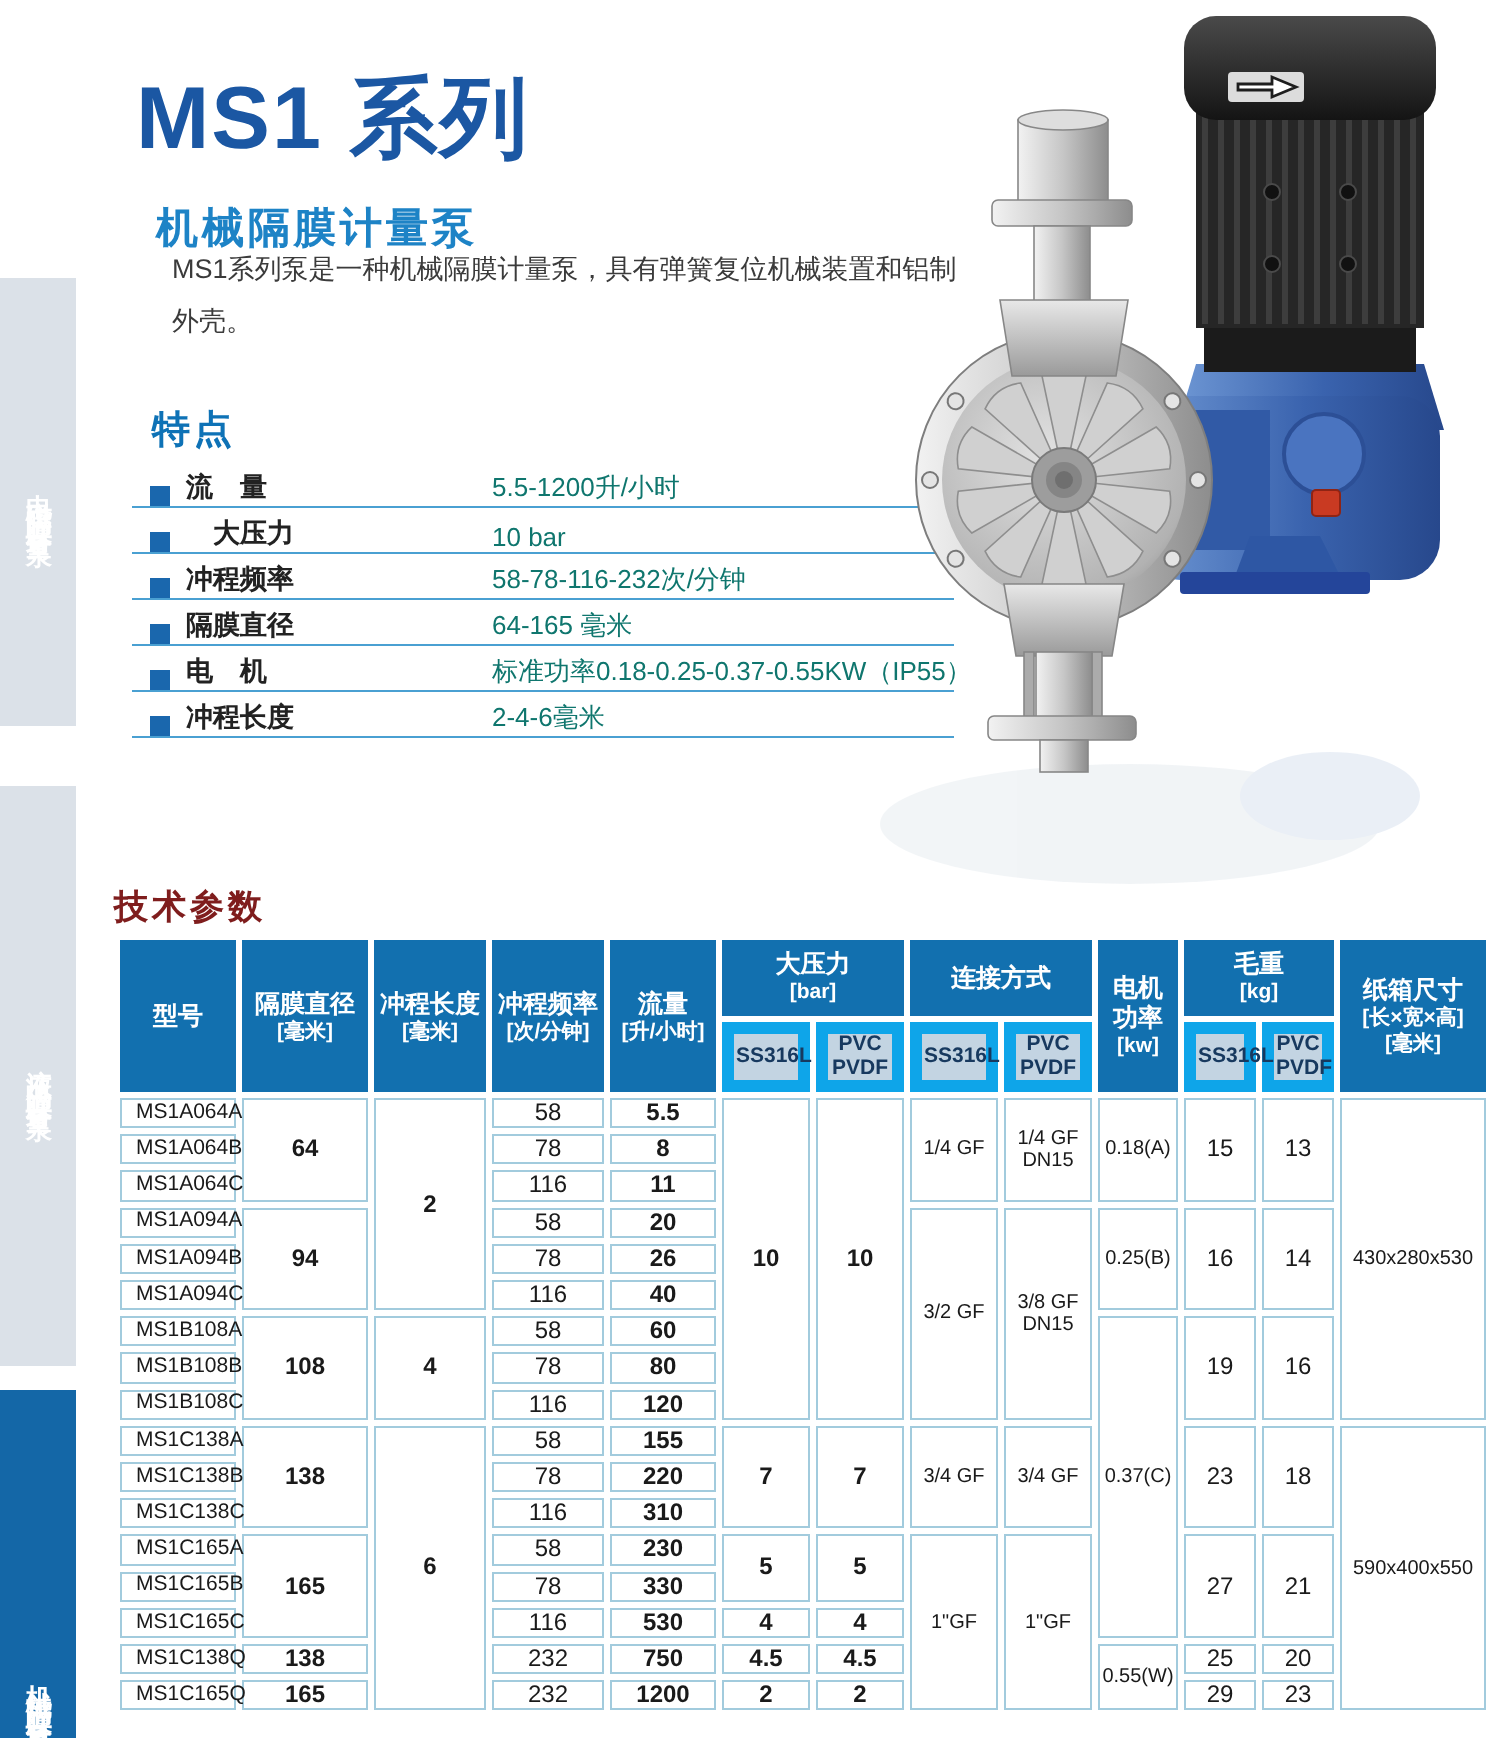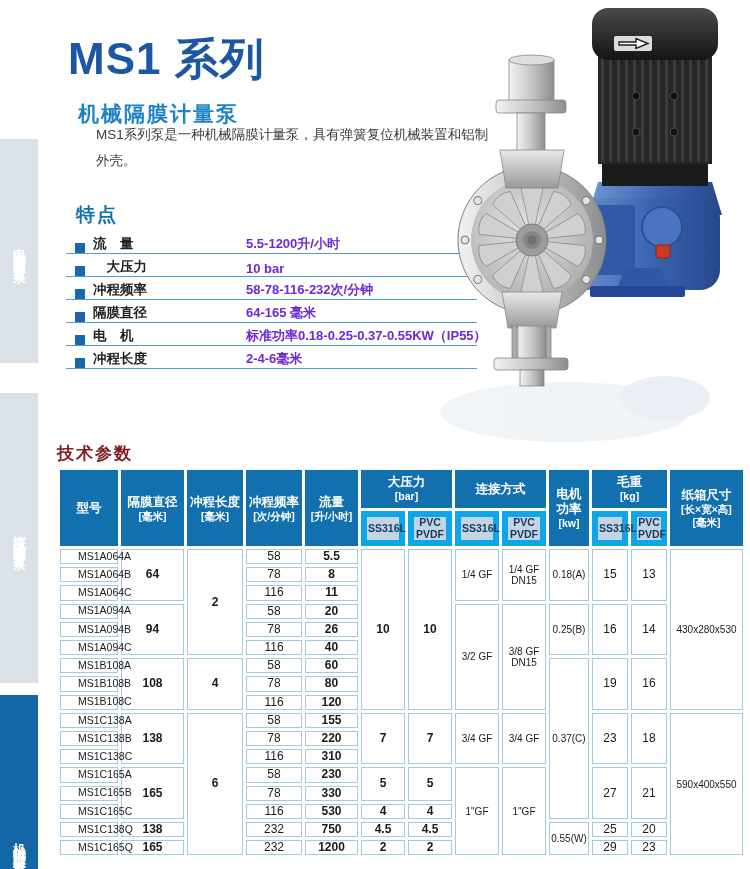--- a/index.html
+++ b/index.html
@@ -13,32 +13,32 @@
                  letter-spacing:4px;}
   .t0{top:139px;height:224px;}
   .t1{top:393px;height:290px;}
   .t2{top:695px;height:174px;background:#1467a7;align-items:flex-end;padding-bottom:5px;}
 
   
   .page-title{position:absolute;left:68px;top:30px;font-size:44px;font-weight:bold;
               color:#1b57a3;letter-spacing:1px;}
   .page-subtitle{position:absolute;left:78px;top:88px;font-size:21px;font-weight:bold;
                  color:#1d83c6;letter-spacing:2px;margin-top:12px;}
-  .page-desc{position:absolute;left:96px;top:122px;width:402px;font-size:13.5px;
+  .page-desc{position:absolute;left:86px;top:122px;width:402px;font-size:13.5px;
              color:#3b3b3b;line-height:1.95;}
 
   
   .features-title{position:absolute;left:76px;top:202px;font-size:19px;font-weight:bold;
                   color:#0e72b6;letter-spacing:2px;}
   .feature-list{position:absolute;left:66px;top:231px;width:411px;}
   .feat-row{display:flex;align-items:flex-end;height:22px;border-bottom:1px solid #4aa0d2;}
   .bullet{width:10px;height:10px;background:#1a67ad;margin-left:9px;flex:0 0 auto;}
   .flabel{margin-left:8px;width:153px;font-size:13.5px;font-weight:bold;color:#222;
           flex:0 0 auto;white-space:pre;}
-  .fvalue{font-size:13px;font-weight:bold;color:#6d28d9;white-space:nowrap;margin-top:36px;}
+  .fvalue{font-size:13px;font-weight:normal;color:#0f766e;white-space:nowrap;margin-top:36px;}
 
   
   .pump{position:absolute;top:0;right:0;width:330px;height:445px;}
 
   
   .tech-title{position:absolute;left:57px;top:442px;font-size:17px;font-weight:bold;
               color:#7f1d1d;letter-spacing:2px;}
   table.tech{position:absolute;left:57px;top:467px;border-collapse:separate;
              border-spacing:3px;table-layout:fixed;width:689px;}
   table.tech th,table.tech td{box-sizing:border-box;padding:0 1px;}
@@ -46,21 +46,21 @@
                       border:1px solid #1270af;text-align:center;vertical-align:middle;}
   table.tech thead tr.r1 th{height:38px;}
   table.tech thead tr.r2 th{height:28px;}
   table.tech thead th .lbl{line-height:1.2;}
   table.tech thead th .unit{font-size:10.5px;font-weight:bold;line-height:1.15;white-space:pre-line;}
   table.tech thead th.subhead{background:#c3d4e2;color:#17395f;font-size:10.5px;
                               font-weight:bold;border:6px solid #0ea5e9;line-height:1.1;}
   table.tech tbody td{background:#ffffff;border:1px solid #a2cbdd;text-align:center;
                       vertical-align:middle;font-size:12px;color:#1a1a1a;height:15px;
                       line-height:1.1;}
-  table.tech tbody td.model{text-align:center;padding-left:17px;font-size:10.5px;}
+  table.tech tbody td.model{text-align:center;padding-left:7px;font-size:10.5px;}
   table.tech tbody td.b{font-weight:bold;}
   table.tech tbody td.s{font-size:10px;}
 </style>
 </head>
 <body>
 
 <div id="page">
 
   <div>
       <div class="side-tab t0">

